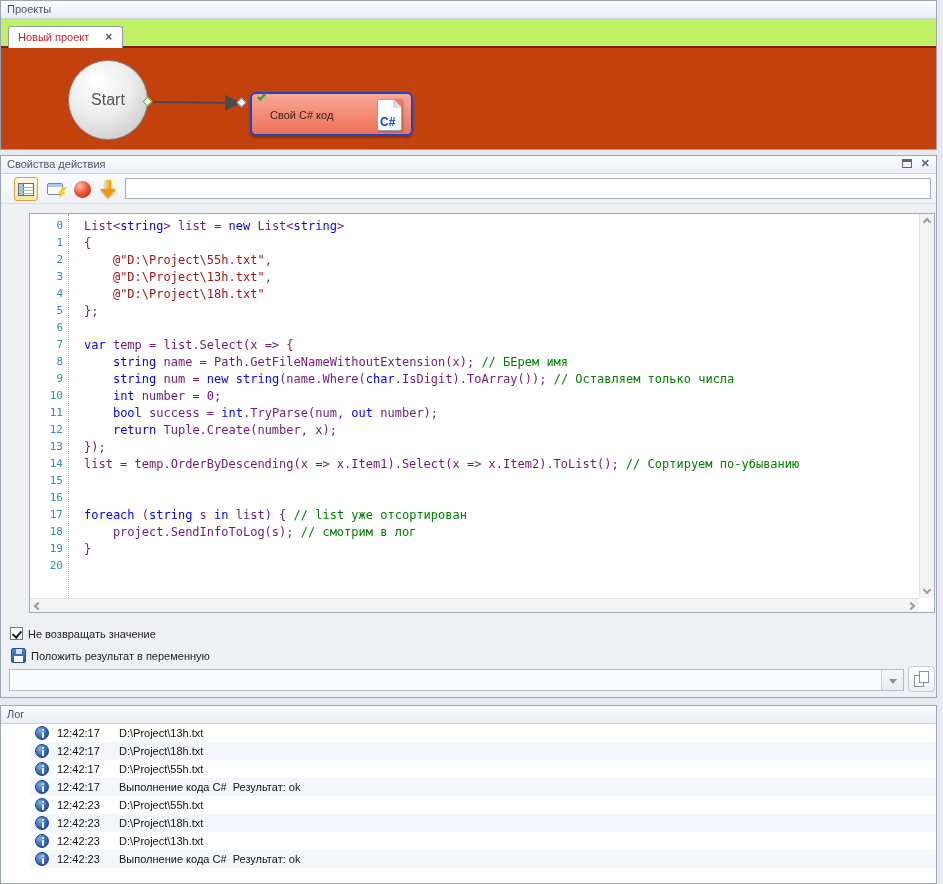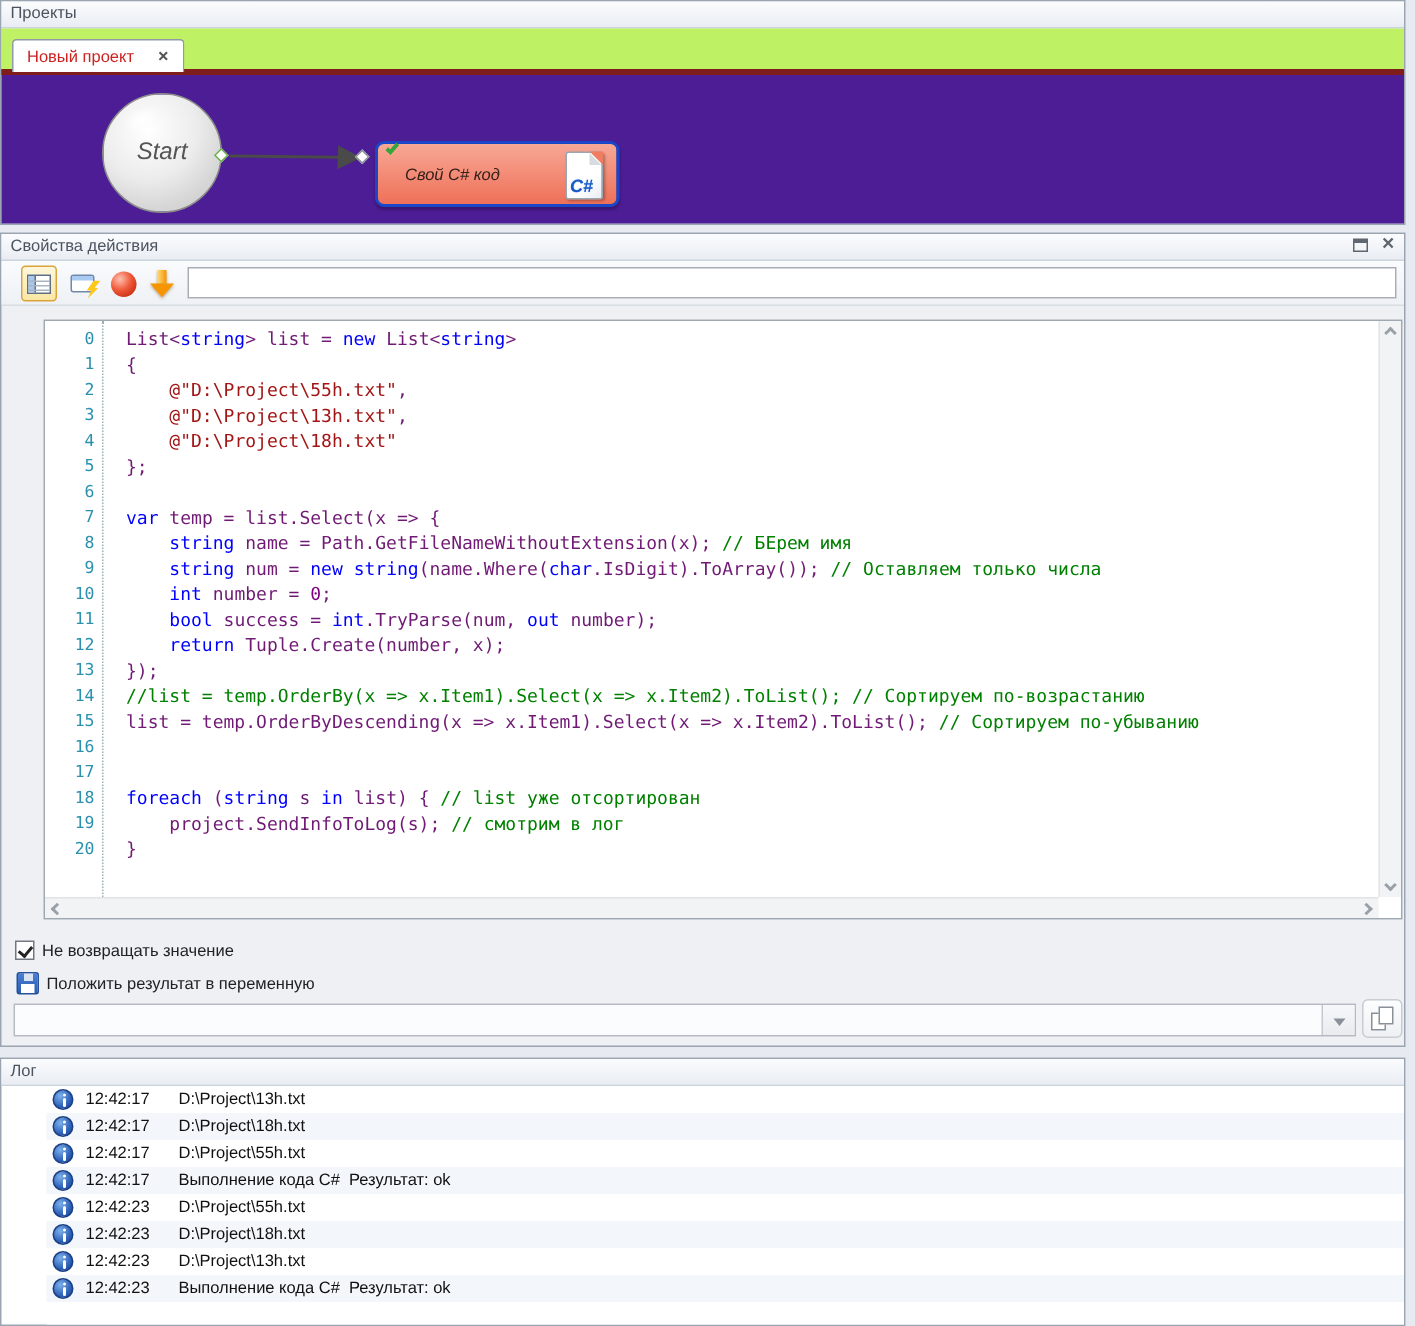--- a/index.html
+++ b/index.html
@@ -8,21 +8,21 @@
   .panel{position:absolute;left:0;width:937px;background:#eef0f4;border:1px solid #9ba5b1;}
   .panel-header{position:absolute;left:0;top:0;right:0;height:18px;line-height:17px;padding-left:6px;
     background:linear-gradient(#fbfcfe,#e9edf3);border-bottom:1px solid #ccd3dc;color:#4c5460;}
   
   .projects{top:0;height:150px;}
   .tabstrip{position:absolute;left:0;top:18px;right:0;height:28px;background:#bef264;}
   .tab{position:absolute;left:7px;top:7px;height:22px;padding:0 10px 0 9px;background:#fff;
     border:1px solid #8f99a7;border-bottom:none;border-radius:3px 3px 0 0;line-height:21px;z-index:3;}
   .tab-label{color:#cc2222;}
   .tab-close{display:inline-block;margin-left:13px;color:#555;font-weight:bold;font-size:12px;cursor:default;}
-  .canvas{position:absolute;left:0;top:45px;right:0;bottom:0;background:#4c1d95;border-top:4px solid #7f1d1d;font-style:italic;}
+  .canvas{position:absolute;left:0;top:45px;right:0;bottom:0;background:#c2410c;border-top:2px solid #7f1d1d;}
   .start-node{position:absolute;left:67px;top:12px;width:80px;height:80px;border-radius:50%;
     background:radial-gradient(circle at 38% 30%,#ffffff,#ececec 45%,#d6d6d6 72%,#c7c7c7 100%);
     border:1px solid #8c8c8c;text-align:center;line-height:78px;font-size:16px;color:#555;}
   .start-node::before{content:"";position:absolute;left:13px;top:9px;width:24px;height:15px;border-radius:50%;
     background:radial-gradient(ellipse,rgba(255,255,255,.95),rgba(255,255,255,0) 70%);transform:rotate(-25deg);}
   .edge-svg{position:absolute;left:0;top:0;width:100%;height:100%;pointer-events:none;}
   .port{position:absolute;width:7px;height:7px;background:#fff;transform:rotate(45deg);}
   .port-out{left:143px;top:50px;border:1px solid #6ab04c;}
   .port-in{left:237px;top:51px;border:1px solid #8a9199;}
   .action-block{position:absolute;left:249px;top:44px;width:163px;height:44px;border-radius:6px;
@@ -208,21 +208,20 @@
             <div class="cl"><span class="tk-p">    </span><span class="tk-s">@"D:\Project\18h.txt"</span></div>
             <div class="cl"><span class="tk-p">};</span></div>
             <div class="cl"></div>
             <div class="cl"><span class="tk-k">var</span><span class="tk-p"> temp = list.Select(x =&gt; {</span></div>
             <div class="cl"><span class="tk-p">    </span><span class="tk-k">string</span><span class="tk-p"> name = Path.GetFileNameWithoutExtension(x); </span><span class="tk-c">// БЕрем имя</span></div>
             <div class="cl"><span class="tk-p">    </span><span class="tk-k">string</span><span class="tk-p"> num = </span><span class="tk-k">new</span><span class="tk-p"> </span><span class="tk-k">string</span><span class="tk-p">(name.Where(</span><span class="tk-k">char</span><span class="tk-p">.IsDigit).ToArray()); </span><span class="tk-c">// Оставляем только числа</span></div>
             <div class="cl"><span class="tk-p">    </span><span class="tk-k">int</span><span class="tk-p"> number = </span><span class="tk-n">0</span><span class="tk-p">;</span></div>
             <div class="cl"><span class="tk-p">    </span><span class="tk-k">bool</span><span class="tk-p"> success = </span><span class="tk-k">int</span><span class="tk-p">.TryParse(num, </span><span class="tk-k">out</span><span class="tk-p"> number);</span></div>
             <div class="cl"><span class="tk-p">    </span><span class="tk-k">return</span><span class="tk-p"> Tuple.Create(number, x);</span></div>
             <div class="cl"><span class="tk-p">});</span></div>
-            <div class="cl"><span class="tk-c">//list = temp.OrderBy(x =&gt; x.Item1).Select(x =&gt; x.Item2).ToList(); // Сортируем по-возрастанию</span></div>
             <div class="cl"><span class="tk-p">list = temp.OrderByDescending(x =&gt; x.Item1).Select(x =&gt; x.Item2).ToList(); </span><span class="tk-c">// Сортируем по-убыванию</span></div>
             <div class="cl"></div>
             <div class="cl"></div>
             <div class="cl"><span class="tk-k">foreach</span><span class="tk-p"> (</span><span class="tk-k">string</span><span class="tk-p"> s </span><span class="tk-k">in</span><span class="tk-p"> list) { </span><span class="tk-c">// list уже отсортирован</span></div>
             <div class="cl"><span class="tk-p">    project.SendInfoToLog(s); </span><span class="tk-c">// смотрим в лог</span></div>
             <div class="cl"><span class="tk-p">}</span></div>
           </div>
       </div>
       <div class="vscroll">
         <span class="chev up"></span>

